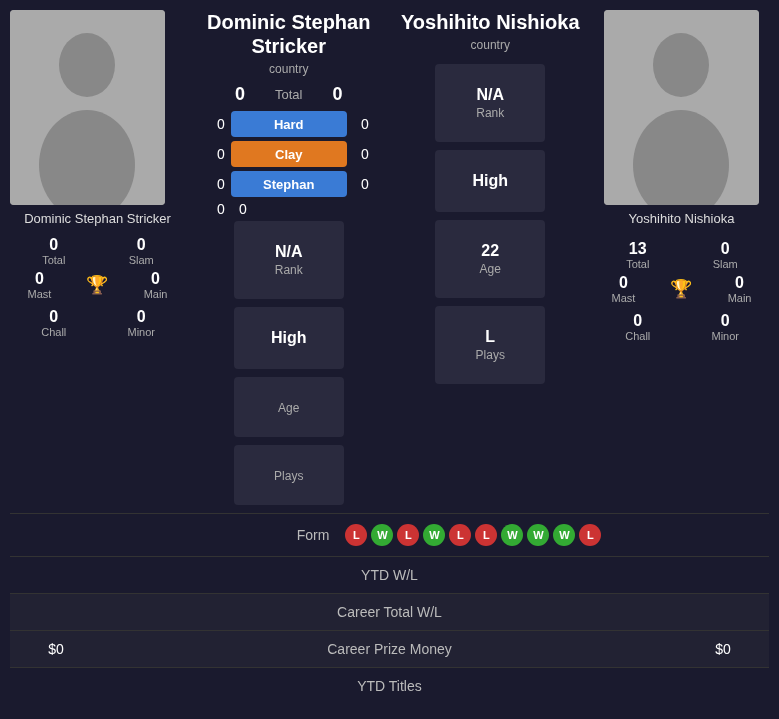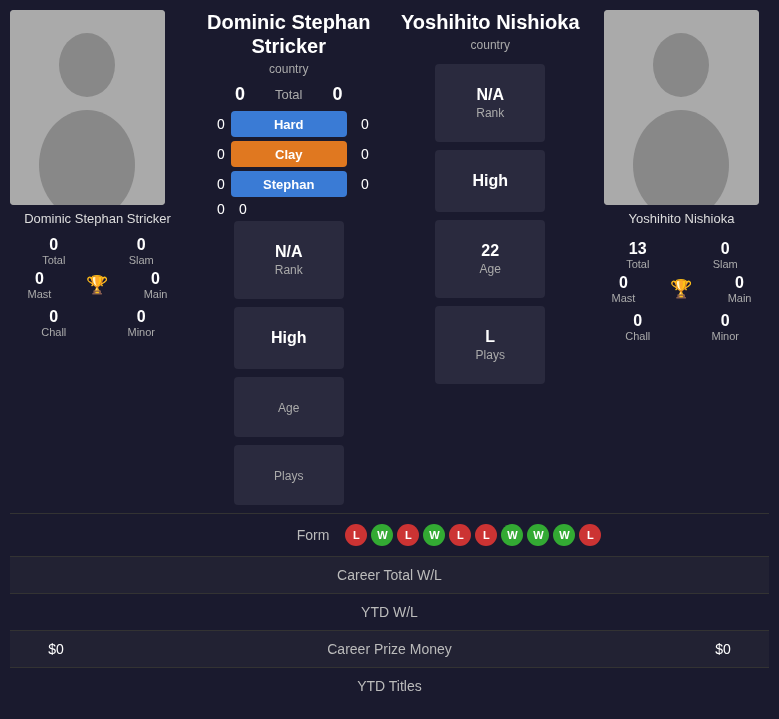--- a/index.html
+++ b/index.html
@@ -465,29 +465,29 @@
         <span class="form-badge form-L">L</span>
         <span class="form-badge form-L">L</span>
         <span class="form-badge form-W">W</span>
         <span class="form-badge form-W">W</span>
         <span class="form-badge form-W">W</span>
         <span class="form-badge form-L">L</span>
       </div>
       <div style="flex:1"></div>
     </div>
 
+    <div class="info-row">
+      <div style="flex:1"></div>
+      <div class="info-row-label">YTD W/L</div>
+      <div style="flex:1"></div>
+    </div>
+
     <div class="info-row" style="background:#222233;">
       <div style="flex:1"></div>
       <div class="info-row-label">Career Total W/L</div>
-      <div style="flex:1"></div>
-    </div>
-
-    <div class="info-row">
-      <div style="flex:1"></div>
-      <div class="info-row-label">YTD W/L</div>
       <div style="flex:1"></div>
     </div>
 
     <div class="info-row" style="background:#222233;">
       <span class="prize-value">$0</span>
       <div class="info-row-label">Career Prize Money</div>
       <span class="prize-value">$0</span>
     </div>
 
     <div class="info-row">

